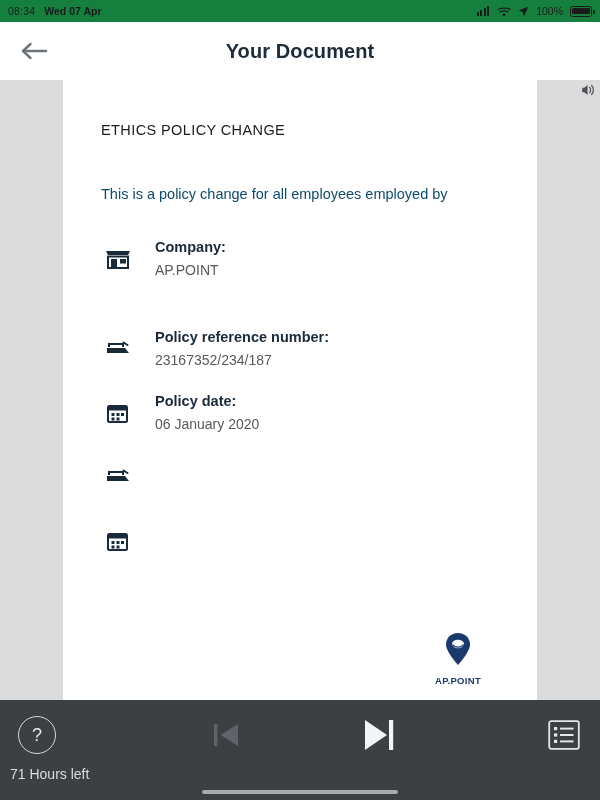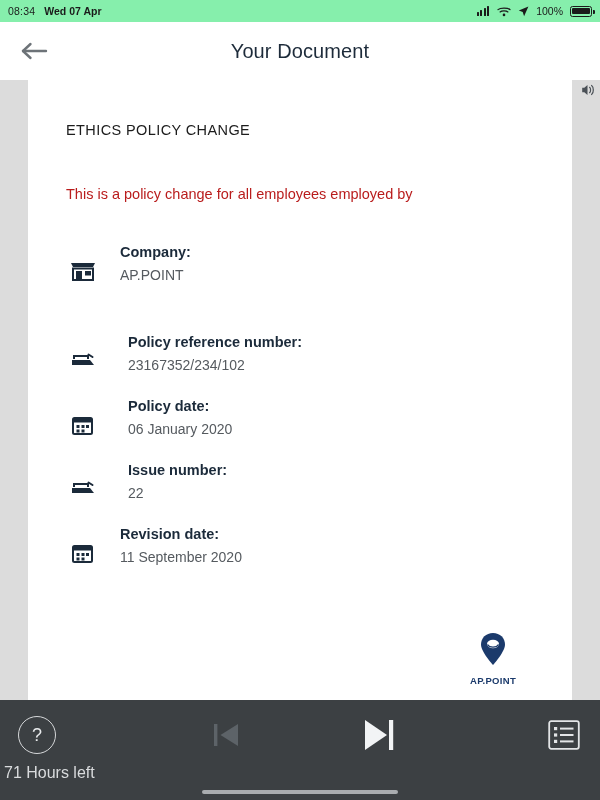--- a/index.html
+++ b/index.html
@@ -21,21 +21,21 @@
 
   
   .statusbar {
     height: 22px;
     flex: 0 0 22px;
     display: flex;
     align-items: center;
     padding: 9px 8px;
     font-size: 10.5px;
     color: #1b1b1b;
-    background: #86efac;
+    background: #15803d;
   }
   .statusbar .left { display: flex; align-items: center; gap: 9px; }
   .statusbar .spacer { flex: 1 1 auto; }
   .statusbar .right { display: flex; align-items: center; gap: 7px; }
   .sb-time { font-weight: 400; letter-spacing: 0.2px; }
   .sb-date { font-weight: 700; }
 
   .ico-signal { display: inline-block; width: 13px; height: 10px; position: relative; }
   .ico-signal i {
     position: absolute; bottom: 0; width: 2px; background: #1b1b1b; border-radius: 0.5px;
@@ -72,21 +72,21 @@
   }
   .back-btn {
     position: absolute; left: 14px; top: 50%; transform: translateY(-50%);
     width: 40px; height: 40px; display: flex; align-items: center; justify-content: center;
     cursor: pointer;
   }
   .doc-title {
     width: 100%;
     text-align: center;
     font-size: 20px;
-    font-weight: normal;
+    font-weight: bold;
     color: #1d2b3a;
     letter-spacing: 0.1px;
   }
 
   
   .content {
     flex: 1 1 auto;
     background: #dcdcdc;
     position: relative;
     display: flex;
@@ -94,41 +94,41 @@
     overflow: hidden;
   }
   .speaker-icon {
     position: absolute;
     right: 4px;
     top: 2px;
     width: 16px; height: 16px;
     cursor: pointer;
   }
   .page {
-    width: 544px;
+    width: 474px;
     background: #ffffff;
     padding: 42px 36px 6px 36px;
     position: relative;
   }
 
   .doc-heading {
     font-size: 14.5px;
     color: #1c1c1c;
     letter-spacing: 0.4px;
     margin: 0 0 48px 2px;
   }
   .doc-intro {
     font-size: 14.5px;
-    color: #b91c1c;
+    color: #0c4a6e;
     margin: 0 0 28px 2px;
   }
 
   .field {
     display: flex;
-    align-items: flex-end;
+    align-items: center;
     margin-bottom: 4px;
     min-height: 56px;
   }
   .field .ficon {
     flex: 0 0 56px;
     display: flex;
     justify-content: flex-start;
     padding-top: 2px;
     padding-left: 4px;
   }
@@ -138,21 +138,21 @@
     font-weight: bold;
     color: #1b2a3a;
     line-height: 1.5;
   }
   .field .fvalue {
     font-size: 14px;
     color: #555a5f;
     line-height: 1.6;
   }
   .gap-lg { margin-bottom: 34px; }
-  .gap-md { margin-bottom: 8px; gap: 8px; }
+  .gap-md { margin-bottom: 8px; }
 
   .brand {
     position: absolute;
     right: 44px;
     bottom: 12px;
     width: 70px;
     text-align: center;
   }
   .brand .pin { display: block; margin: 0 auto; }
   .brand .brand-name {
@@ -175,22 +175,22 @@
   .bb-help {
     position: absolute; left: 18px; top: 16px;
     width: 38px; height: 38px; border-radius: 50%;
     border: 1.6px solid #d6d8da;
     color: #e8eaec;
     display: flex; align-items: center; justify-content: center;
     font-size: 18px;
     cursor: pointer;
   }
   .bb-hours {
-    position: absolute; left: 4px; bottom: 18px;
-    font-size: 16px; color: #d9dbdd;
+    position: absolute; left: 10px; bottom: 18px;
+    font-size: 14px; color: #d9dbdd;
   }
   .bb-prev {
     position: absolute; left: 210px; top: 20px;
     width: 34px; height: 30px; cursor: pointer;
   }
   .bb-next {
     position: absolute; left: 358px; top: 16px;
     width: 40px; height: 38px; cursor: pointer;
   }
   .bb-list {
@@ -286,21 +286,21 @@
       <div class="field gap-md">
         <div class="ficon">
           <svg width="30" height="30" viewBox="0 0 30 30">
             <path d="M4 19 L4 14 L22 14 L26 19 Z" fill="#1b2a3a"></path>
             <path d="M6 13 L6 10 L20 10 L20 13" fill="none" stroke="#1b2a3a" stroke-width="2"></path>
             <path d="M20.5 8.5 L24.5 11" stroke="#1b2a3a" stroke-width="2" stroke-linecap="round"></path>
           </svg>
         </div>
         <div class="ftext">
           <div class="flabel">Policy reference number:</div>
-          <div class="fvalue">23167352/234/102</div>
+          <div class="fvalue">23167352/234/187</div>
         </div>
       </div>
 
       <div class="field gap-md">
         <div class="ficon">
           <svg width="30" height="30" viewBox="0 0 30 30">
             <rect x="5" y="8" width="19" height="16" rx="1.5" fill="none" stroke="#1b2a3a" stroke-width="2"></rect>
             <rect x="5" y="8" width="19" height="4.5" fill="#1b2a3a"></rect>
             <rect x="8.5" y="15" width="3" height="3" fill="#1b2a3a"></rect>
             <rect x="13.5" y="15" width="3" height="3" fill="#1b2a3a"></rect>
@@ -316,41 +316,33 @@
       </div>
 
       <div class="field gap-md">
         <div class="ficon">
           <svg width="30" height="30" viewBox="0 0 30 30">
             <path d="M4 19 L4 14 L22 14 L26 19 Z" fill="#1b2a3a"></path>
             <path d="M6 13 L6 10 L20 10 L20 13" fill="none" stroke="#1b2a3a" stroke-width="2"></path>
             <path d="M20.5 8.5 L24.5 11" stroke="#1b2a3a" stroke-width="2" stroke-linecap="round"></path>
           </svg>
         </div>
-        <div class="ftext">
-          <div class="flabel">Issue number:</div>
-          <div class="fvalue">22</div>
-        </div>
       </div>
 
       <div class="field">
         <div class="ficon">
           <svg width="30" height="30" viewBox="0 0 30 30">
             <rect x="5" y="8" width="19" height="16" rx="1.5" fill="none" stroke="#1b2a3a" stroke-width="2"></rect>
             <rect x="5" y="8" width="19" height="4.5" fill="#1b2a3a"></rect>
             <rect x="8.5" y="15" width="3" height="3" fill="#1b2a3a"></rect>
             <rect x="13.5" y="15" width="3" height="3" fill="#1b2a3a"></rect>
             <rect x="18" y="15" width="3" height="3" fill="#1b2a3a"></rect>
             <rect x="8.5" y="19.5" width="3" height="3" fill="#1b2a3a"></rect>
             <rect x="13.5" y="19.5" width="3" height="3" fill="#1b2a3a"></rect>
           </svg>
-        </div>
-        <div class="ftext">
-          <div class="flabel">Revision date:</div>
-          <div class="fvalue">11 September 2020</div>
         </div>
       </div>
 
       <div class="brand">
         <span class="pin">
           <svg width="28" height="34" viewBox="0 0 28 34">
             <path d="M14 1 C7 1 2 6 2 12.5 C2 20 14 33 14 33 C14 33 26 20 26 12.5 C26 6 21 1 14 1 Z" fill="#1b3a6b"></path>
             <ellipse cx="14" cy="12" rx="6" ry="4.2" fill="#ffffff"></ellipse>
             <path d="M8.5 12.5 C10.5 16 17.5 16 19.5 12.5" stroke="#1b3a6b" stroke-width="1.3" fill="none"></path>
           </svg>

